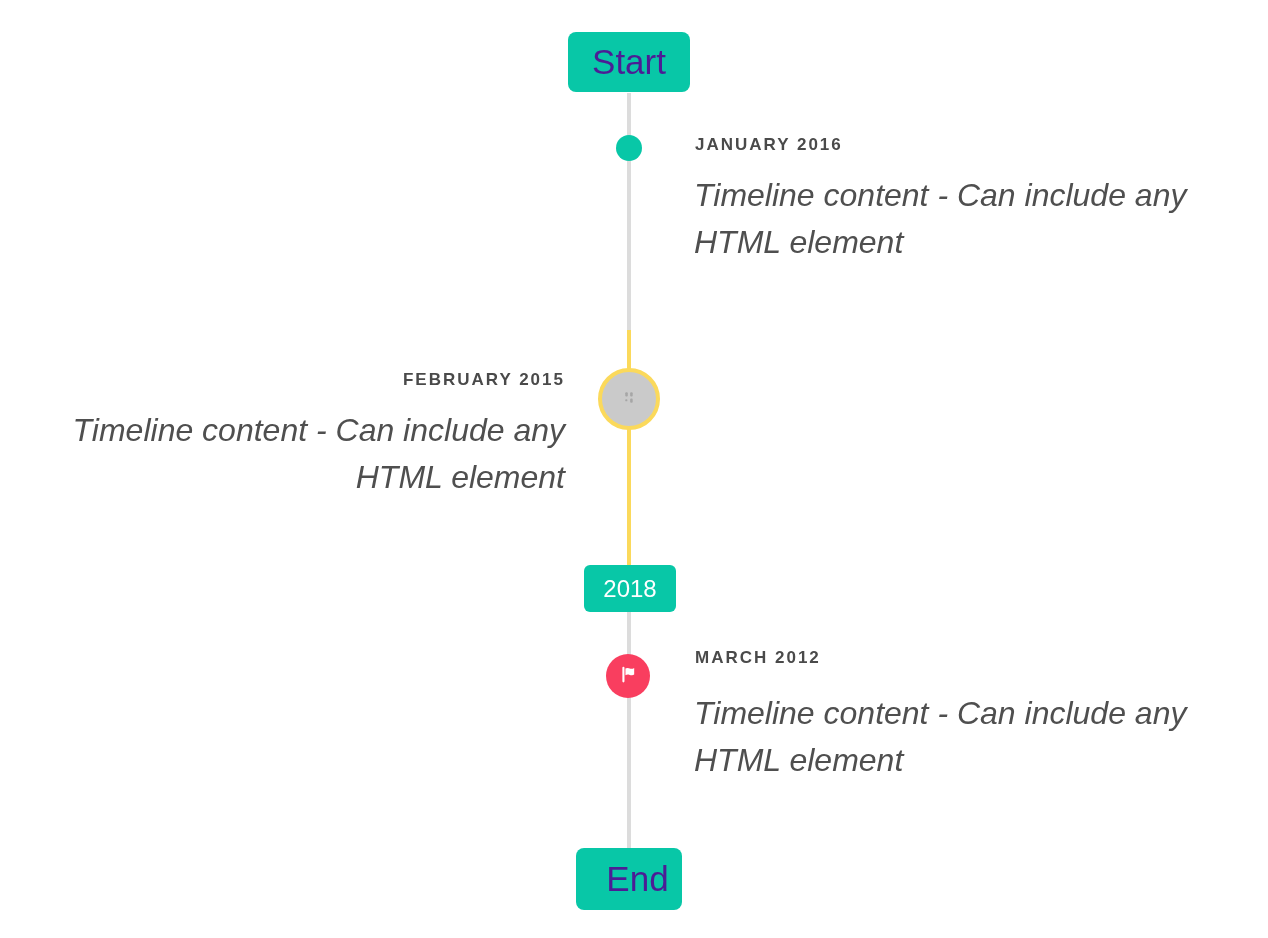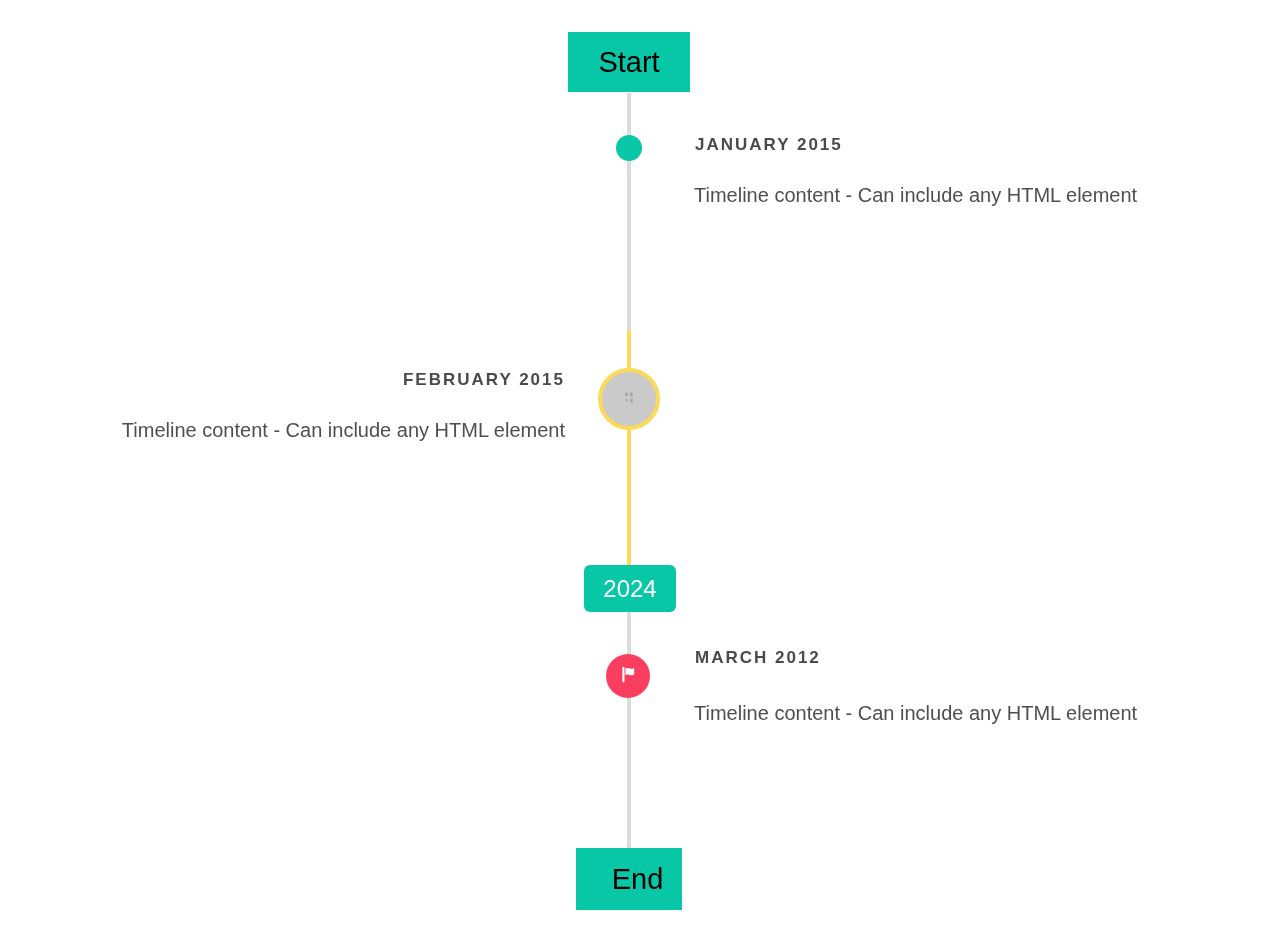--- a/index.html
+++ b/index.html
@@ -22,25 +22,25 @@
   .line-seg{position:absolute;left:627px;width:4px;z-index:1;}
   .line-gray{background:var(--line);}
   .line-yellow{background:var(--highlight);}
   .seg1{top:93px;height:237px;}
   .seg2{top:330px;height:235px;}
   .seg3{top:612px;height:236px;}
 
   .tl-button{
     position:absolute;z-index:3;
     background:var(--accent);
-    color:#000000;
-    border:none;border-radius:0;
+    color:#4c1d95;
+    border:none;border-radius:8px;
     display:flex;align-items:center;justify-content:center;
     font-family:"Liberation Sans",sans-serif;
-    font-size:29px;font-weight:400;
+    font-size:35px;font-weight:400;
     cursor:pointer;
   }
   .start-btn{left:568px;top:32px;width:122px;height:60px;}
   .end-btn{left:576px;top:848px;width:106px;height:62px;padding-left:23px;}
   .year-badge{
     position:absolute;z-index:3;
     left:584px;top:565px;width:92px;height:47px;
     background:var(--accent);color:#fff;
     border-radius:6px;
     display:flex;align-items:center;justify-content:center;
@@ -74,22 +74,23 @@
   .date-label{
     position:absolute;z-index:2;
     font-size:17px;font-weight:700;
     letter-spacing:2px;
     color:var(--label);
     white-space:nowrap;
   }
   .event-content{
     position:absolute;z-index:2;
     width:540px;
-    font-size:20px;line-height:47px;
+    font-size:32px;line-height:47px;
     color:var(--content);
+    font-style:italic;
   }
   .right-side{text-align:left;}
   .left-side{text-align:right;}
 
   .lbl-jan{left:695px;top:135px;}
   .cnt-jan{left:694px;top:172px;}
   .lbl-feb{right:703px;top:370px;}
   .cnt-feb{right:703px;top:407px;}
   .lbl-mar{left:695px;top:648px;}
   .cnt-mar{left:694px;top:690px;}
@@ -98,26 +99,26 @@
 <body>
 
 <div class="stage">
 
   <div class="line-seg line-gray seg1"></div>
   <div class="line-seg line-yellow seg2"></div>
   <div class="line-seg line-gray seg3"></div>
 
   <button class="tl-button start-btn">Start</button>
 
-  <div class="year-badge">2024</div>
+  <div class="year-badge">2018</div>
 
   <button class="tl-button end-btn">End</button>
 
   <div class="dot-marker"></div>
-  <div class="date-label lbl-jan">JANUARY 2015</div>
+  <div class="date-label lbl-jan">JANUARY 2016</div>
   <div class="event-content right-side cnt-jan">Timeline content - Can include any HTML element</div>
 
   <div class="image-marker">
     <span>
       <svg width="17" height="17" viewBox="0 0 16 16" fill="#A6A6A6" aria-hidden="true">
         <rect x="4" y="3" width="2.4" height="4" rx="1"></rect>
         <rect x="8.6" y="3" width="2.4" height="4" rx="1"></rect>
         <rect x="4" y="9.6" width="2" height="2" rx="0.8"></rect>
         <rect x="8.6" y="9" width="2.4" height="4" rx="1"></rect>
       </svg>

